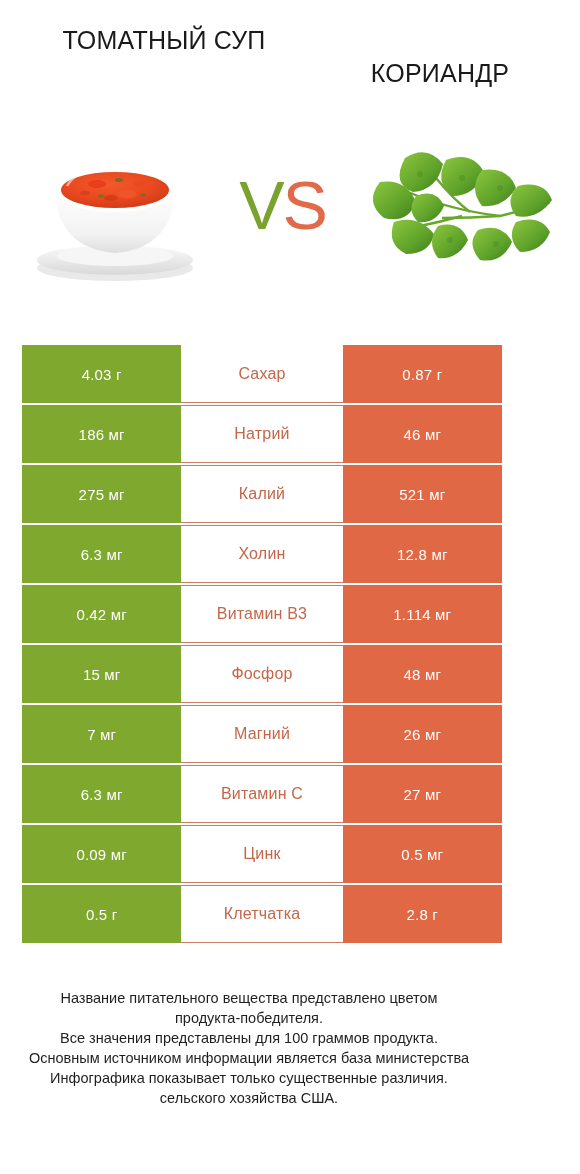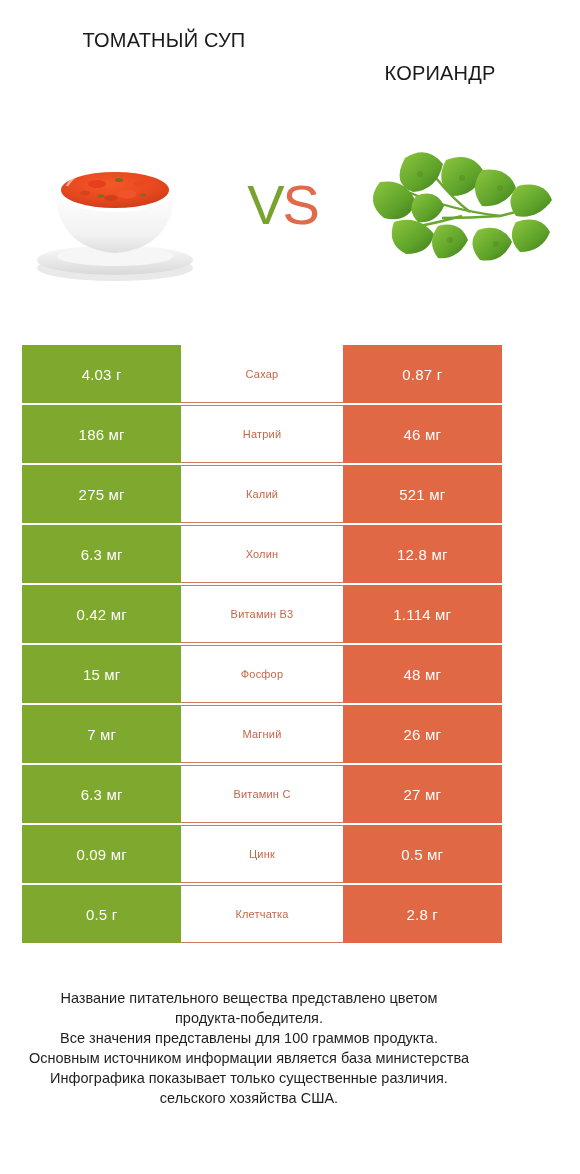--- a/index.html
+++ b/index.html
@@ -20,21 +20,21 @@
   .header {
     display: flex;
     align-items: flex-start;
     padding: 24px 14px 0 14px;
     box-sizing: border-box;
     height: 110px;
   }
   .title {
     flex: 1 1 50%;
     text-align: center;
-    font-size: 20px;
+    font-size: 25px;
     line-height: 33px;
     letter-spacing: 0.2px;
     font-weight: 400;
     color: #1a1a1a;
     text-transform: uppercase;
   }
   .title.left { padding: 0 24px; }
   .title.right { padding-top: 33px; }
 
   
@@ -49,21 +49,21 @@
     flex: 0 0 auto;
     display: flex;
     align-items: center;
     justify-content: center;
   }
   .hero-left  { width: 215px; height: 180px; }
   .hero-vs    { width: 120px; height: 180px; }
   .hero-right { width: 230px; height: 180px; }
 
   .vs-text {
-    font-size: 56px;
+    font-size: 68px;
     font-weight: 400;
     letter-spacing: -2px;
     line-height: 1;
     font-family: "Liberation Sans", sans-serif;
   }
   .vs-v { color: #7aa22f; }
   .vs-s { color: #e06a4a; }
 
   
   .table {
@@ -90,21 +90,21 @@
     width: 178px;
     background: #7fa82e;
     color: #ffffff;
   }
   .cell-mid {
     width: 180px;
     background: #ffffff;
     color: #c4674b;
     border-top: 1px solid #c97e63;
     border-bottom: 1px solid #c97e63;
-    font-size: 11px;
+    font-size: 16px;
   }
   .row:first-child .cell-mid { border-top: none; }
   .cell-right {
     width: 178px;
     background: #e06845;
     color: #ffffff;
   }
 
   
   .footer {

